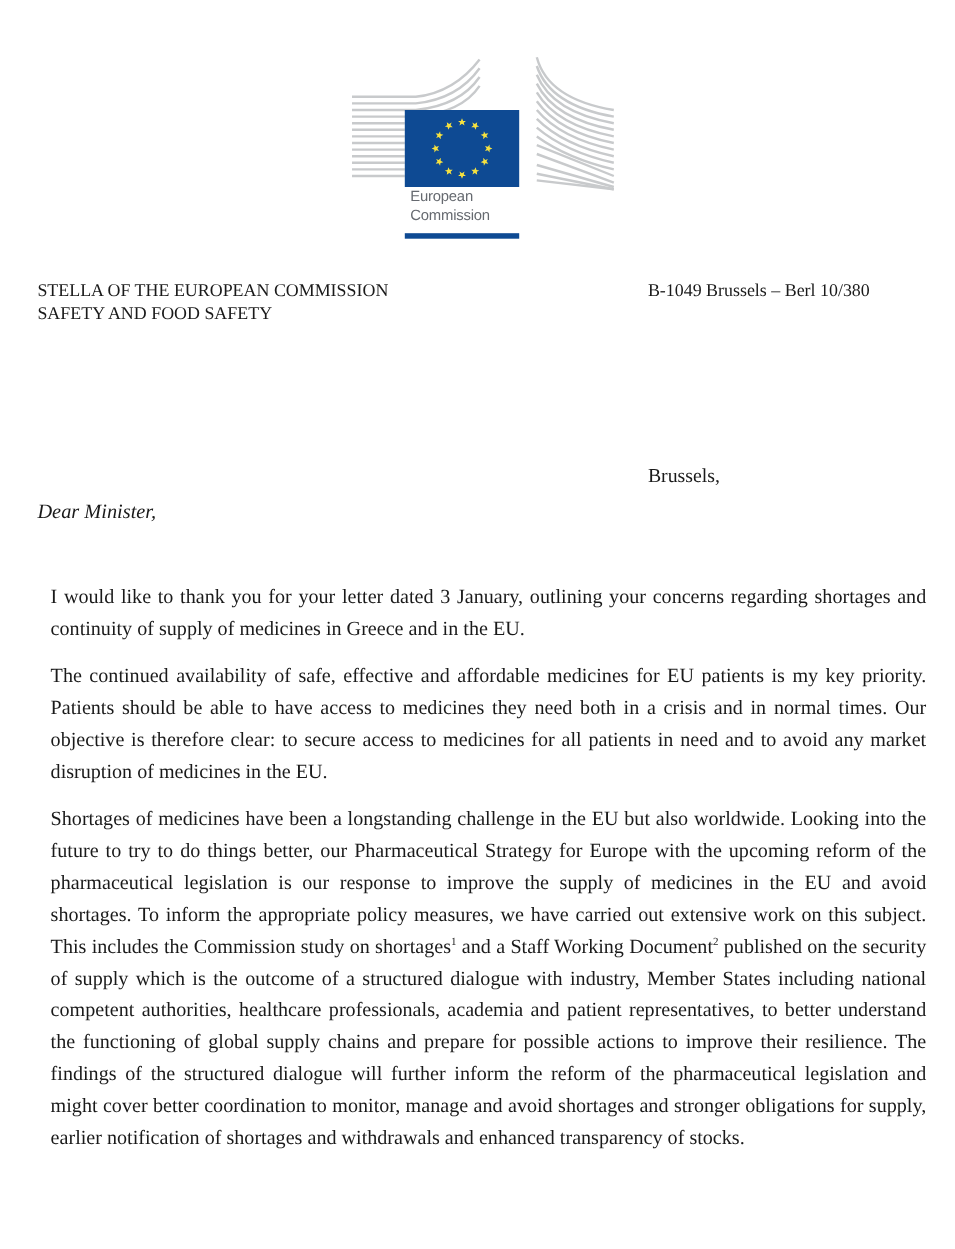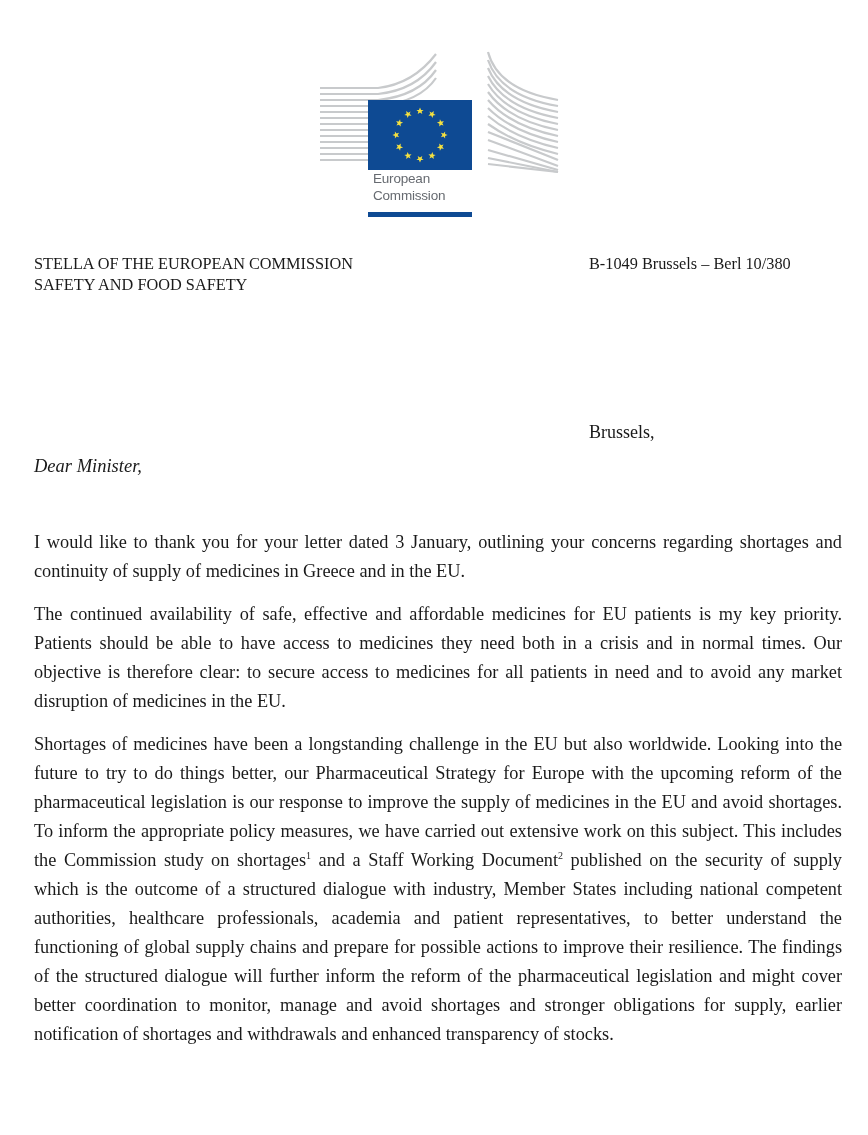--- a/index.html
+++ b/index.html
@@ -73,21 +73,21 @@
     .body-text {
       position: absolute;
       left: 34px;
       top: 528px;
       width: 808px;
       font-size: 18.3px;
       line-height: 29px;
       text-align: justify;
     }
     .body-text p {
-      margin: 0 0 14px 0;
+      margin: 0 0 14px 12px;
       font-family: Liberation Serif, serif;
     }
     .body-text sup {
       font-size: 10px;
       line-height: 0;
       vertical-align: 7px;
     }
   </style>
 </head>
 <body>

